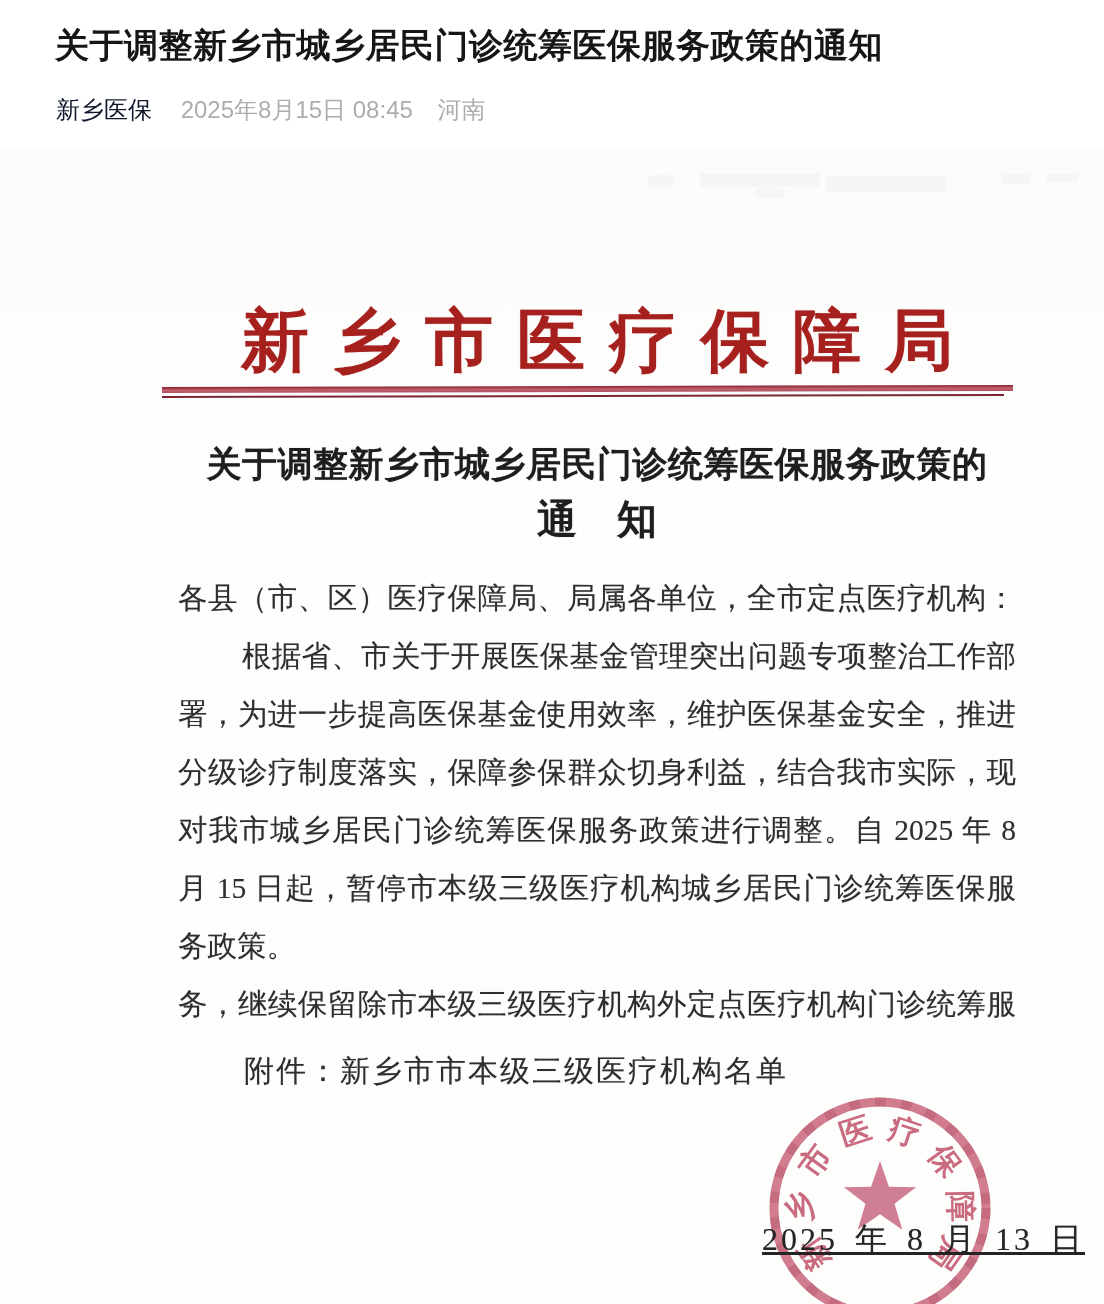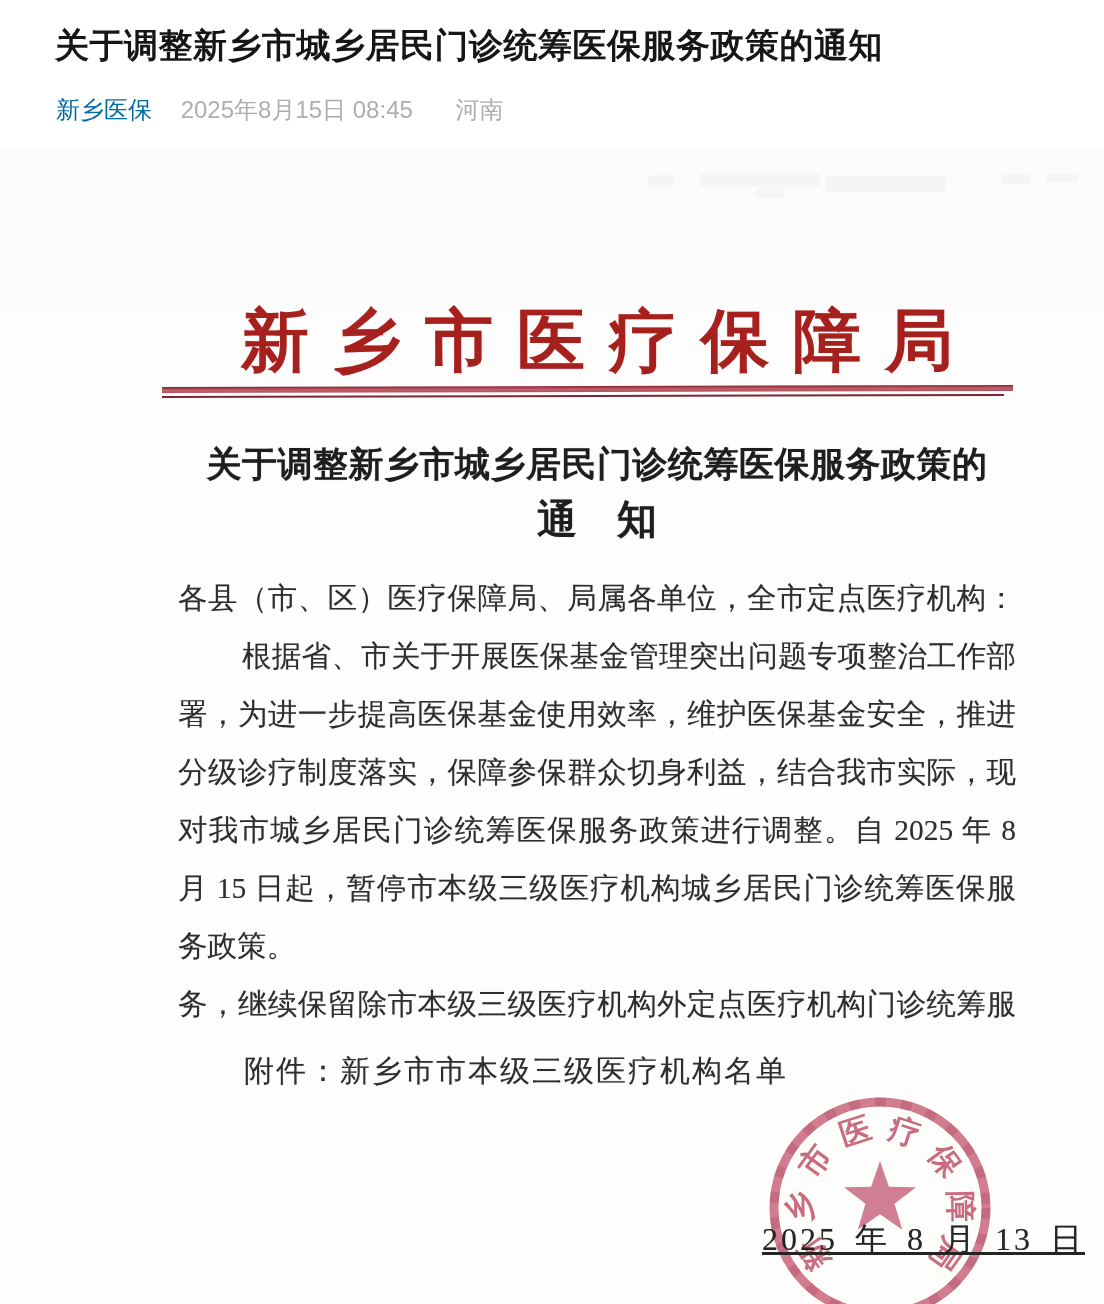--- a/index.html
+++ b/index.html
@@ -8,23 +8,23 @@
     position:relative; width:1104px; height:1304px; overflow:hidden;
     background:#ffffff; font-family:"Liberation Sans", sans-serif;
   }
   
   .article-title {
     position:absolute; left:55px; top:24px; width:1010px;
     font-size:34px; font-weight:700; color:#161616; letter-spacing:0.5px;
     font-family:"Liberation Sans", sans-serif; line-height:1.25;
   }
   .byline { position:absolute; left:56px; top:94px; font-size:24px; }
-  .byline .account { color:#0369a1; cursor:pointer; }
+  .byline .account { color:#0f172a; cursor:pointer; }
   .byline .meta { color:#adadad; margin-left:22px; }
-  .byline .region { color:#adadad; margin-left:36px; }
+  .byline .region { color:#adadad; margin-left:18px; }
   
   .scan {
     position:absolute; left:0; top:150px; width:1104px; height:1154px;
     background:linear-gradient(180deg,#fbfbfa 0%,#fefefe 25%,#fdfdfc 100%);
     font-family:"Liberation Serif", serif; overflow:hidden;
   }
   .artifact { position:absolute; background:#f0f0f0; border-radius:4px; opacity:.55; }
   .agency {
     position:absolute; left:45px; top:146px; width:1104px; text-align:center;
     font-size:68px; font-weight:700; color:#a6201e;

